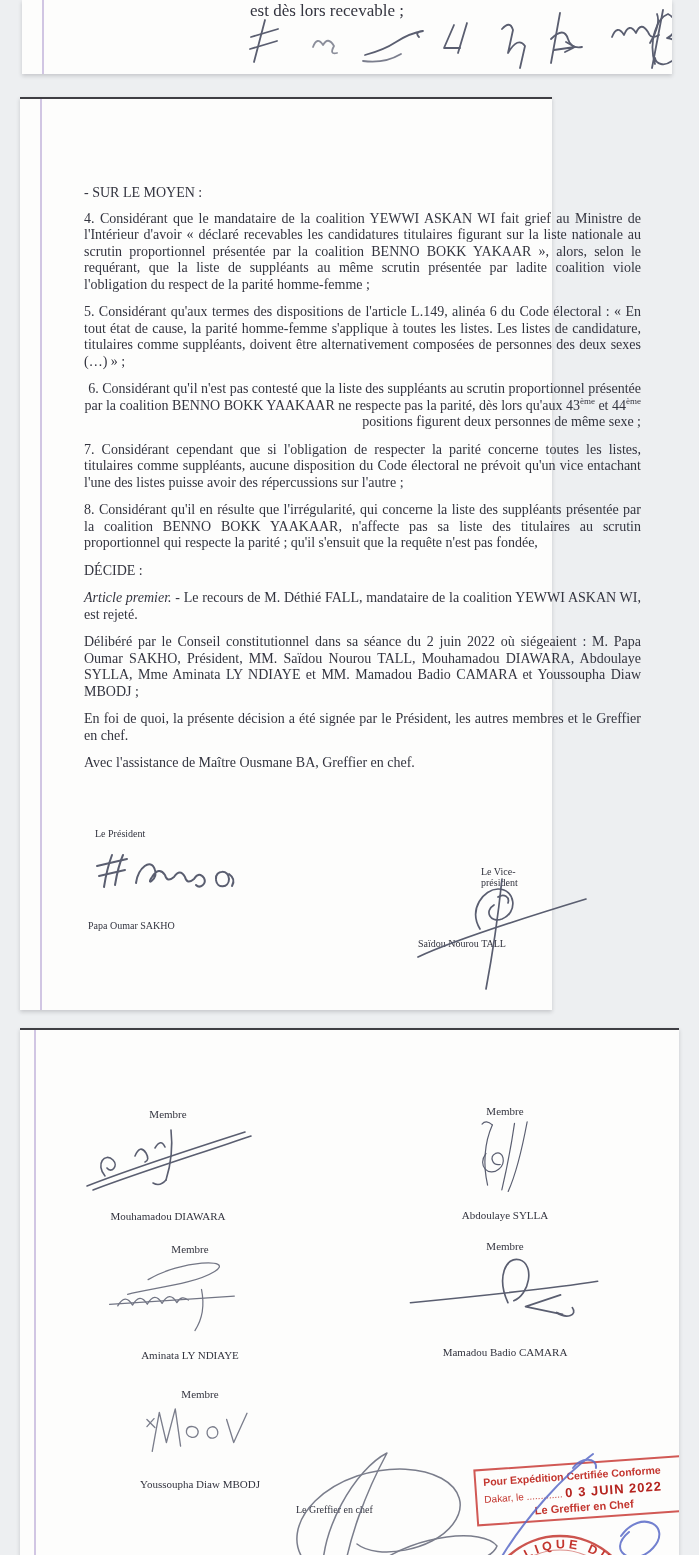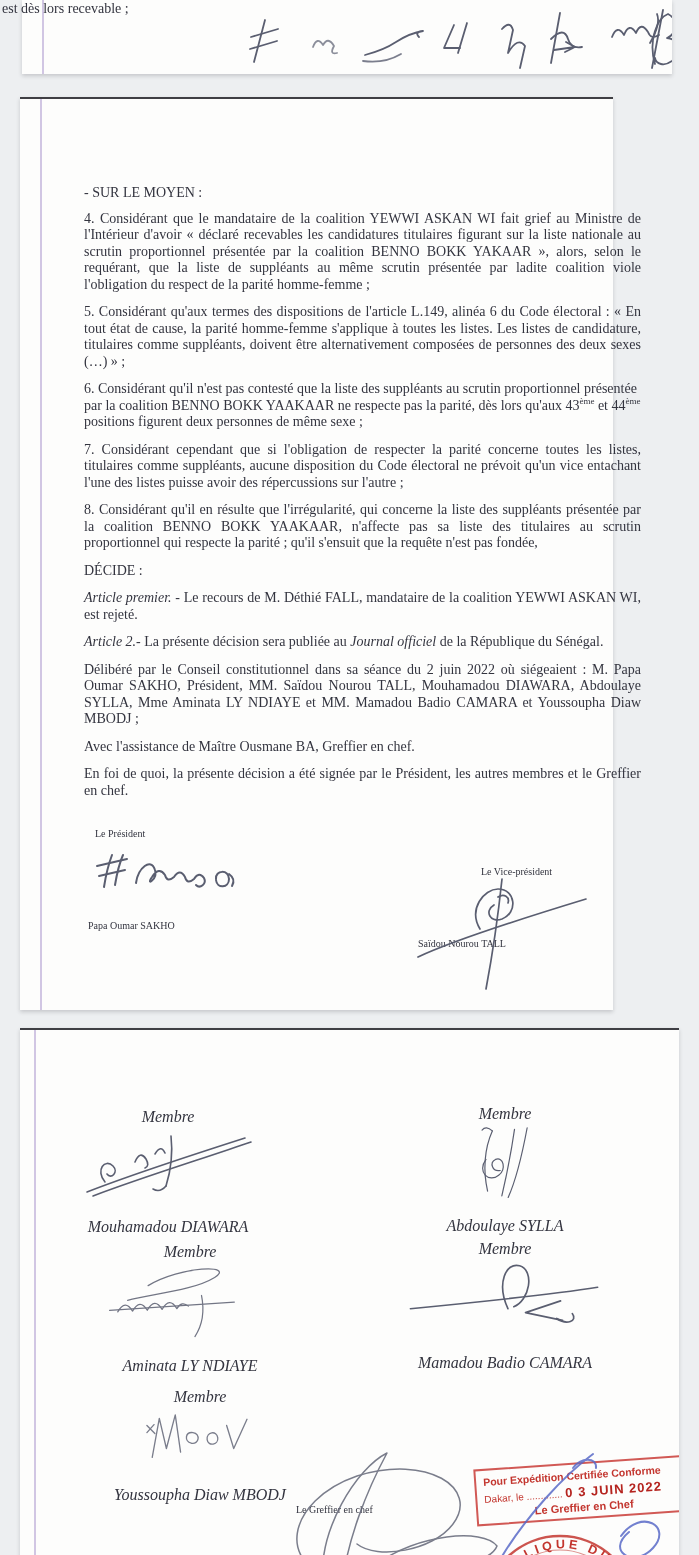--- a/index.html
+++ b/index.html
@@ -8,34 +8,34 @@
     background:#edeff1;
     font-family:"Liberation Serif","DejaVu Serif",serif;
     color:#33343f;
   }
   .page{
     position:absolute;background:#fdfdfc;
     box-shadow:0 2px 4px rgba(60,60,70,.22);
   }
   .vline{position:absolute;top:0;bottom:0;width:1.5px;background:#c9bcde;opacity:.85;}
   .page-strip{left:22px;top:0;width:650px;height:74px;}
-  .page-main{left:20px;top:97px;width:593px;height:911px;border-top:2.5px solid #3f3f44;}
+  .page-main{left:20px;top:97px;width:532px;height:911px;border-top:2.5px solid #3f3f44;}
   .page-members{left:20px;top:1028px;width:659px;height:527px;border-top:2.5px solid #3f3f44;overflow:hidden;}
-  .strip-text{position:absolute;left:0;right:0;top:1px;text-align:left;font-size:14px;transform:translateX(-20px);}
+  .strip-text{position:absolute;left:0;right:0;top:1px;text-align:center;font-size:17px;transform:translateX(-20px);}
   .content{position:absolute;left:64px;top:86px;width:565px;font-size:14px;line-height:16.5px;}
   .content p{margin:0 8px 11px 0;text-align:justify;}
-  .content p.ragged{text-align:left;}
+  .content p.ragged{text-align:right;}
   .heading{margin:0 0 9px 0 !important;text-align:left !important;}
   .decide{text-align:center;}
   .it{font-style:italic;}
   sup{font-size:9px;line-height:0;}
   .abs{position:absolute;}
   .sig{stroke:#5a5e70;fill:none;stroke-linecap:round;stroke-linejoin:round;}
   .lbl{font-size:10px;}
-  .member-block{position:absolute;text-align:center;font-size:16px;font-style:italic;}
+  .member-block{position:absolute;text-align:center;font-size:11px;}
   .member-block .mname{margin-top:14px;}
   .stamp-rect{
     position:absolute;left:455px;top:432px;width:198px;
     transform:rotate(-4deg);
     border:2.5px solid rgba(198,48,42,.8);
     padding:5px 7px 4px 7px;
     color:#c3362f;
     font-family:"Liberation Sans","DejaVu Sans",sans-serif;
     background:rgba(255,255,255,.0);
   }
@@ -80,24 +80,23 @@
 
     <div class="content">
       <p class="heading">-  SUR LE MOYEN :</p>
       <p>4. Considérant que le mandataire de la coalition YEWWI ASKAN WI fait grief au Ministre de l'Intérieur d'avoir « déclaré recevables les candidatures titulaires figurant sur la liste nationale au scrutin proportionnel présentée par la coalition BENNO BOKK YAKAAR », alors, selon le requérant, que la liste de suppléants au même scrutin présentée par ladite coalition viole l'obligation du respect de la parité homme-femme ;</p>
       <p>5. Considérant qu'aux termes des dispositions de l'article L.149, alinéa 6 du Code électoral : « En tout état de cause, la parité homme-femme s'applique à toutes les listes. Les listes de candidature, titulaires comme suppléants, doivent être alternativement composées de personnes des deux sexes (…) » ;</p>
       <p class="ragged"><span>6. Considérant qu'il n'est pas contesté que la liste des suppléants au scrutin proportionnel présentée par la coalition BENNO BOKK YAAKAAR ne respecte pas la parité, dès lors qu'aux 43</span><sup>ème</sup><span> et 44</span><sup>ème</sup><span> positions figurent deux personnes de même sexe ;</span></p>
       <p>7. Considérant cependant que si l'obligation de respecter la parité concerne toutes les listes, titulaires comme suppléants, aucune disposition du Code électoral ne prévoit qu'un vice entachant l'une des listes puisse avoir des répercussions sur l'autre ;</p>
       <p>8. Considérant qu'il en résulte que l'irrégularité, qui concerne la liste des suppléants présentée par la coalition BENNO BOKK YAAKAAR, n'affecte pas sa liste des titulaires au scrutin proportionnel qui respecte la parité ; qu'il s'ensuit que la requête n'est pas fondée,</p>
       <p class="decide">DÉCIDE :</p>
       <p><span class="it">Article premier.</span><span> - Le recours de M. Déthié FALL, mandataire de la coalition YEWWI ASKAN WI, est rejeté.</span></p>
-      <p><span class="it">Article 2.-</span><span> La présente décision sera publiée au </span><span class="it">Journal officiel</span><span> de la République du Sénégal.</span></p>
       <p>Délibéré par le Conseil constitutionnel dans sa séance du 2 juin 2022 où siégeaient : M. Papa Oumar SAKHO, Président, MM. Saïdou Nourou TALL, Mouhamadou DIAWARA, Abdoulaye SYLLA, Mme Aminata LY NDIAYE et MM. Mamadou Badio CAMARA et Youssoupha Diaw MBODJ ;</p>
+      <p>En foi de quoi, la présente décision a été signée par le Président, les autres membres et le Greffier en chef.</p>
       <p>Avec l'assistance de Maître Ousmane BA, Greffier en chef.</p>
-      <p>En foi de quoi, la présente décision a été signée par le Président, les autres membres et le Greffier en chef.</p>
     </div>
 
     <div class="abs lbl" style="left:75px;top:729px;">Le Président</div>
     <svg class="abs" style="left:68px;top:748px;" width="168" height="50" viewBox="0 0 168 50">
       <g class="sig" stroke-width="2">
         <path d="M16,40 c2,-13 5,-24 8,-32"></path>
           <path d="M27,38 c2,-12 4,-21 8,-30"></path>
         <path d="M9,19 l30,-7"></path>
           <path d="M11,29 l26,-6"></path>
         <path d="M48,36 c2,-15 15,-26 19,-13 c3,9 -10,17 -3,7 q7,-11 13,-2 q2,8 9,2 q6,-9 11,0 q2,8 9,2 q5,-8 10,-1 c3,6 -4,11 -8,7"></path>

